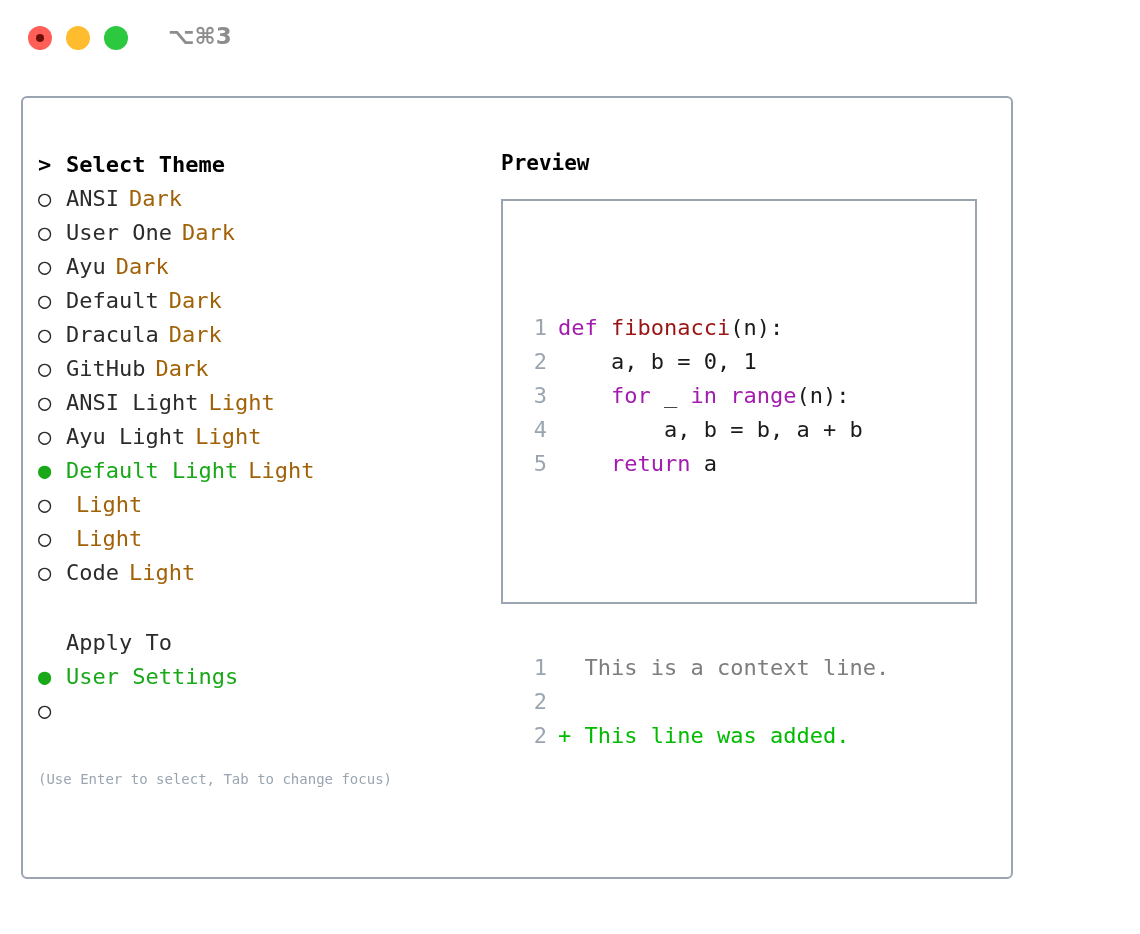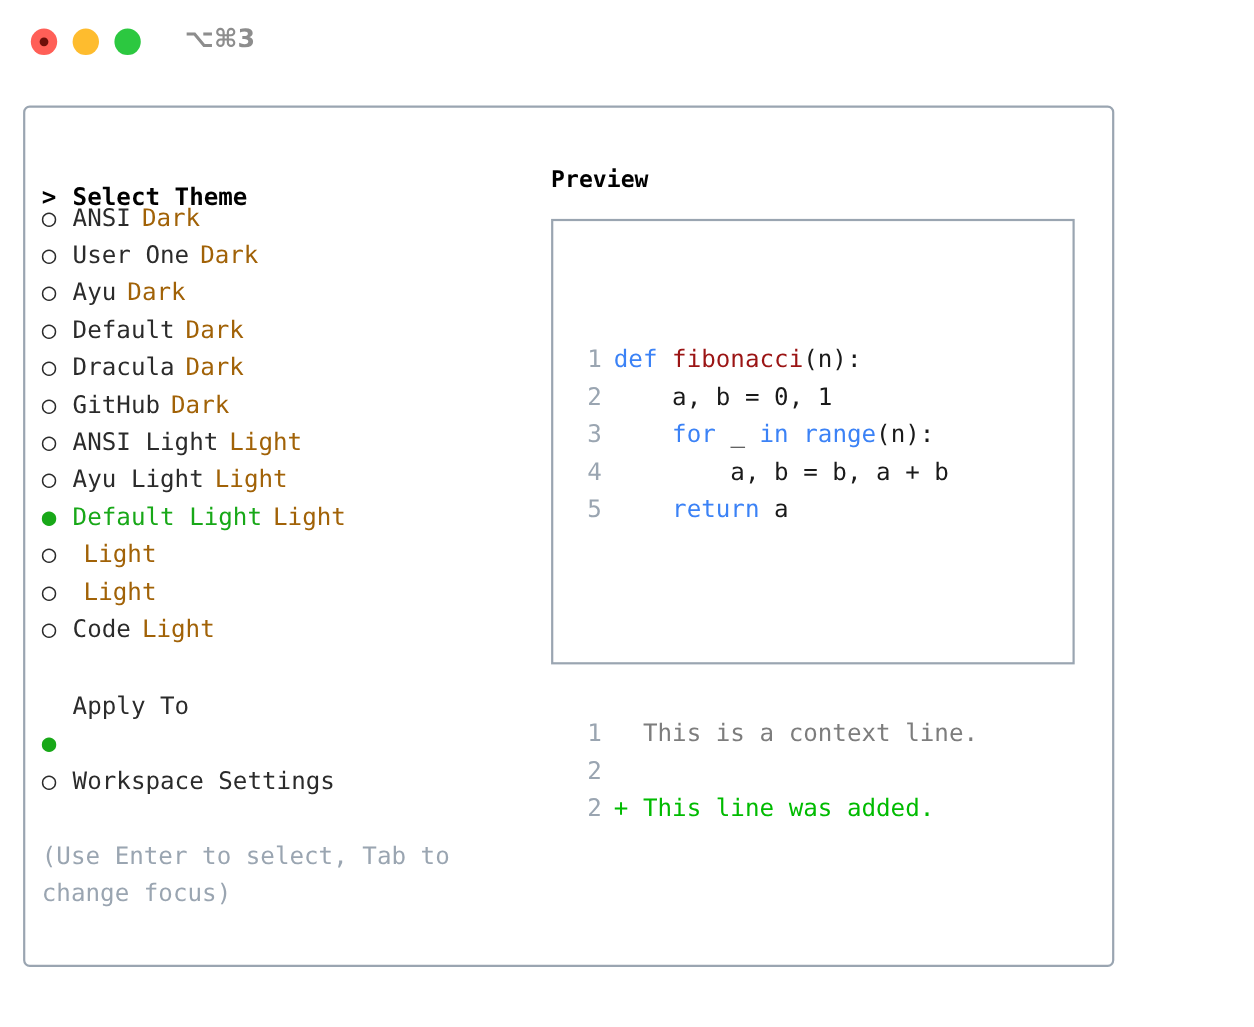--- a/index.html
+++ b/index.html
@@ -126,38 +126,37 @@
   }
   .row-label {
     color: #2b2b2b;
   }
   .row.selected .row-label {
     color: #18a818;
   }
   .row.header .row-label {
     color: #000000;
     font-weight: bold;
-    margin-top: 15px;
   }
   .row-badge {
     color: #a16207;
     margin-left: 10px;
   }
 
   .section-gap {
     height: 36px;
   }
 
   .row.plain .marker {
     color: transparent;
   }
 
   .hint {
     margin-top: 34px;
-    font-size: 22px;
+    font-size: 14px;
     line-height: 34px;
     color: #9aa5b1;
     width: 400px;
     white-space: normal;
   }
 
   
   .right-col {
     position: absolute;
     left: 478px;
@@ -196,21 +195,21 @@
   .ln {
     display: inline-block;
     width: 32px;
     flex: 0 0 32px;
     text-align: right;
     color: #9aa5b1;
     margin-right: 11px;
   }
   .blank-line { height: 34px; }
 
-  .tok-kw   { color: #3b82f6; }
+  .tok-kw   { color: #a21caf; }
   .tok-fn   { color: #9b1414; }
   .tok-txt  { color: #1a1a1a; }
   .tok-ctx  { color: #7d7d7d; text-align: right; }
   .tok-del  { color: #b01414; }
   .tok-add  { color: #00bb00; }
 </style>
 </head>
 <body>
 
 <div class="window">
@@ -250,22 +249,22 @@
           </div>
 
         <div class="section-gap"></div>
 
         <div class="row plain">
           <span class="marker">○</span>
           <span class="row-label">Apply To</span>
         </div>
 
         <div id="apply-items">
-            <div class="row selected"><span class="marker marker-on">●</span></div>
-            <div class="row"><span class="marker marker-off">○</span><span class="row-label">Workspace Settings</span></div>
+            <div class="row selected"><span class="marker marker-on">●</span><span class="row-label">User Settings</span></div>
+            <div class="row"><span class="marker marker-off">○</span></div>
           </div>
 
         <div class="hint">(Use Enter to select, Tab to change focus)</div>
       </div>
 
       <div class="right-col">
         <div class="preview-title">Preview</div>
         <div class="preview-box">
           <div class="code">
             <div id="code-lines"><div class="code-line"><span class="ln">1</span><span class="tok-kw">def </span><span class="tok-fn">fibonacci</span><span class="tok-txt">(n):</span></div><div class="code-line"><span class="ln">2</span><span class="tok-txt">    a, b = 0, 1</span></div><div class="code-line"><span class="ln">3</span><span class="tok-txt">    </span><span class="tok-kw">for</span><span class="tok-txt"> _ </span><span class="tok-kw">in</span><span class="tok-txt"> </span><span class="tok-kw">range</span><span class="tok-txt">(n):</span></div><div class="code-line"><span class="ln">4</span><span class="tok-txt">        a, b = b, a + b</span></div><div class="code-line"><span class="ln">5</span><span class="tok-txt">    </span><span class="tok-kw">return</span><span class="tok-txt"> a</span></div></div>

